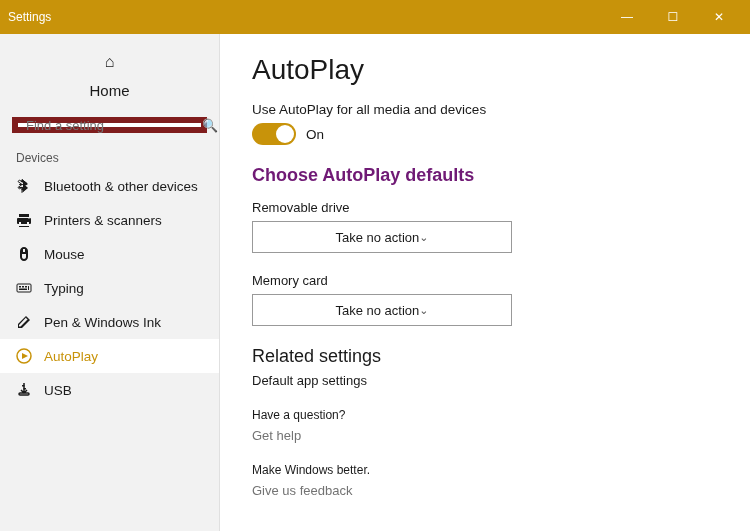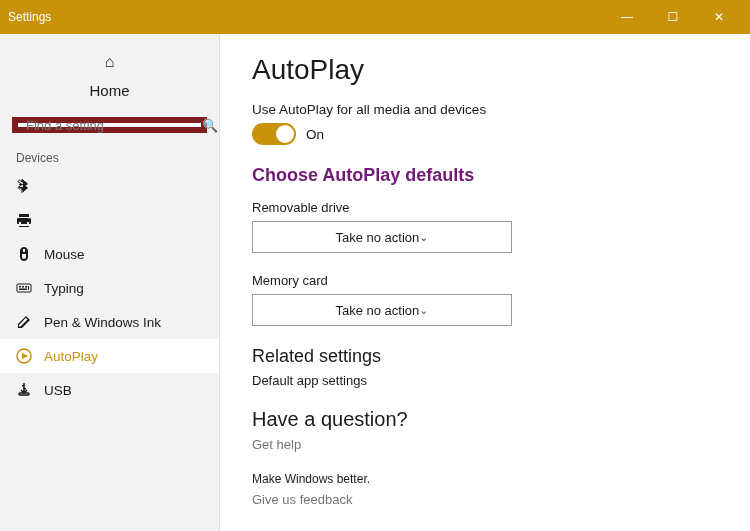--- a/index.html
+++ b/index.html
@@ -217,21 +217,21 @@
       margin-bottom: 6px;
       margin-top: 10px;
     }
     .related-link {
       font-size: 13px;
       color: #1a1a1a;
       margin-bottom: 20px;
     }
 
     .question-heading {
-      font-size: 20px;
+      font-size: 12px;
       font-weight: 300;
       color: #1a1a1a;
       margin-bottom: 6px;
     }
     .link-text {
       color: #737373;
       font-size: 13px;
       cursor: pointer;
       text-decoration: none;
       margin-bottom: 20px;
@@ -278,28 +278,30 @@
 
     <div class="sidebar-item">
       <span class="sidebar-icon">
         <svg width="16" height="16" viewBox="0 0 16 16" fill="currentColor">
           <path d="M7 2v12l5-4-3-2 3-2L7 2zm-2 9l2-1.5V13l-2-2zm0-8l2 2V1L5 3z"></path>
           <rect x="3" y="6" width="4" height="1" rx="0.5"></rect>
           <rect x="3" y="9" width="4" height="1" rx="0.5"></rect>
           <path d="M6 1.5L11 5.5l-3 2 3 2L6 14.5V9l-2.5 2L2 9.5l4-3L2 3.5 3.5 2 6 4V1.5z" fill="none" stroke="currentColor" stroke-width="1"></path>
         </svg>
       </span>
+      <span>Bluetooth &amp; other devices</span>
     </div>
 
     <div class="sidebar-item">
       <span class="sidebar-icon">
         <svg width="16" height="16" viewBox="0 0 16 16" fill="currentColor">
           <path d="M13 5H3V2h10v3zm0 5H3v4h10v-4zM2 6h12a1 1 0 011 1v4a1 1 0 01-1 1h-1v3H3v-3H2a1 1 0 01-1-1V7a1 1 0 011-1zm3 6h6v-2H5v2zm8-5a.5.5 0 100-1 .5.5 0 000 1z"></path>
         </svg>
       </span>
+      <span>Printers &amp; scanners</span>
     </div>
 
     <div class="sidebar-item">
       <span class="sidebar-icon">
         <svg width="16" height="16" viewBox="0 0 16 16" fill="currentColor">
           <path d="M8 1C5.8 1 4 2.8 4 5v6c0 2.2 1.8 4 4 4s4-1.8 4-4V5c0-2.2-1.8-4-4-4zm-1 2h2v3H7V3zm1 10c-1.1 0-2-.9-2-2V8h4v3c0 1.1-.9 2-2 2z"></path>
         </svg>
       </span>
       <span>Mouse</span>
     </div>

